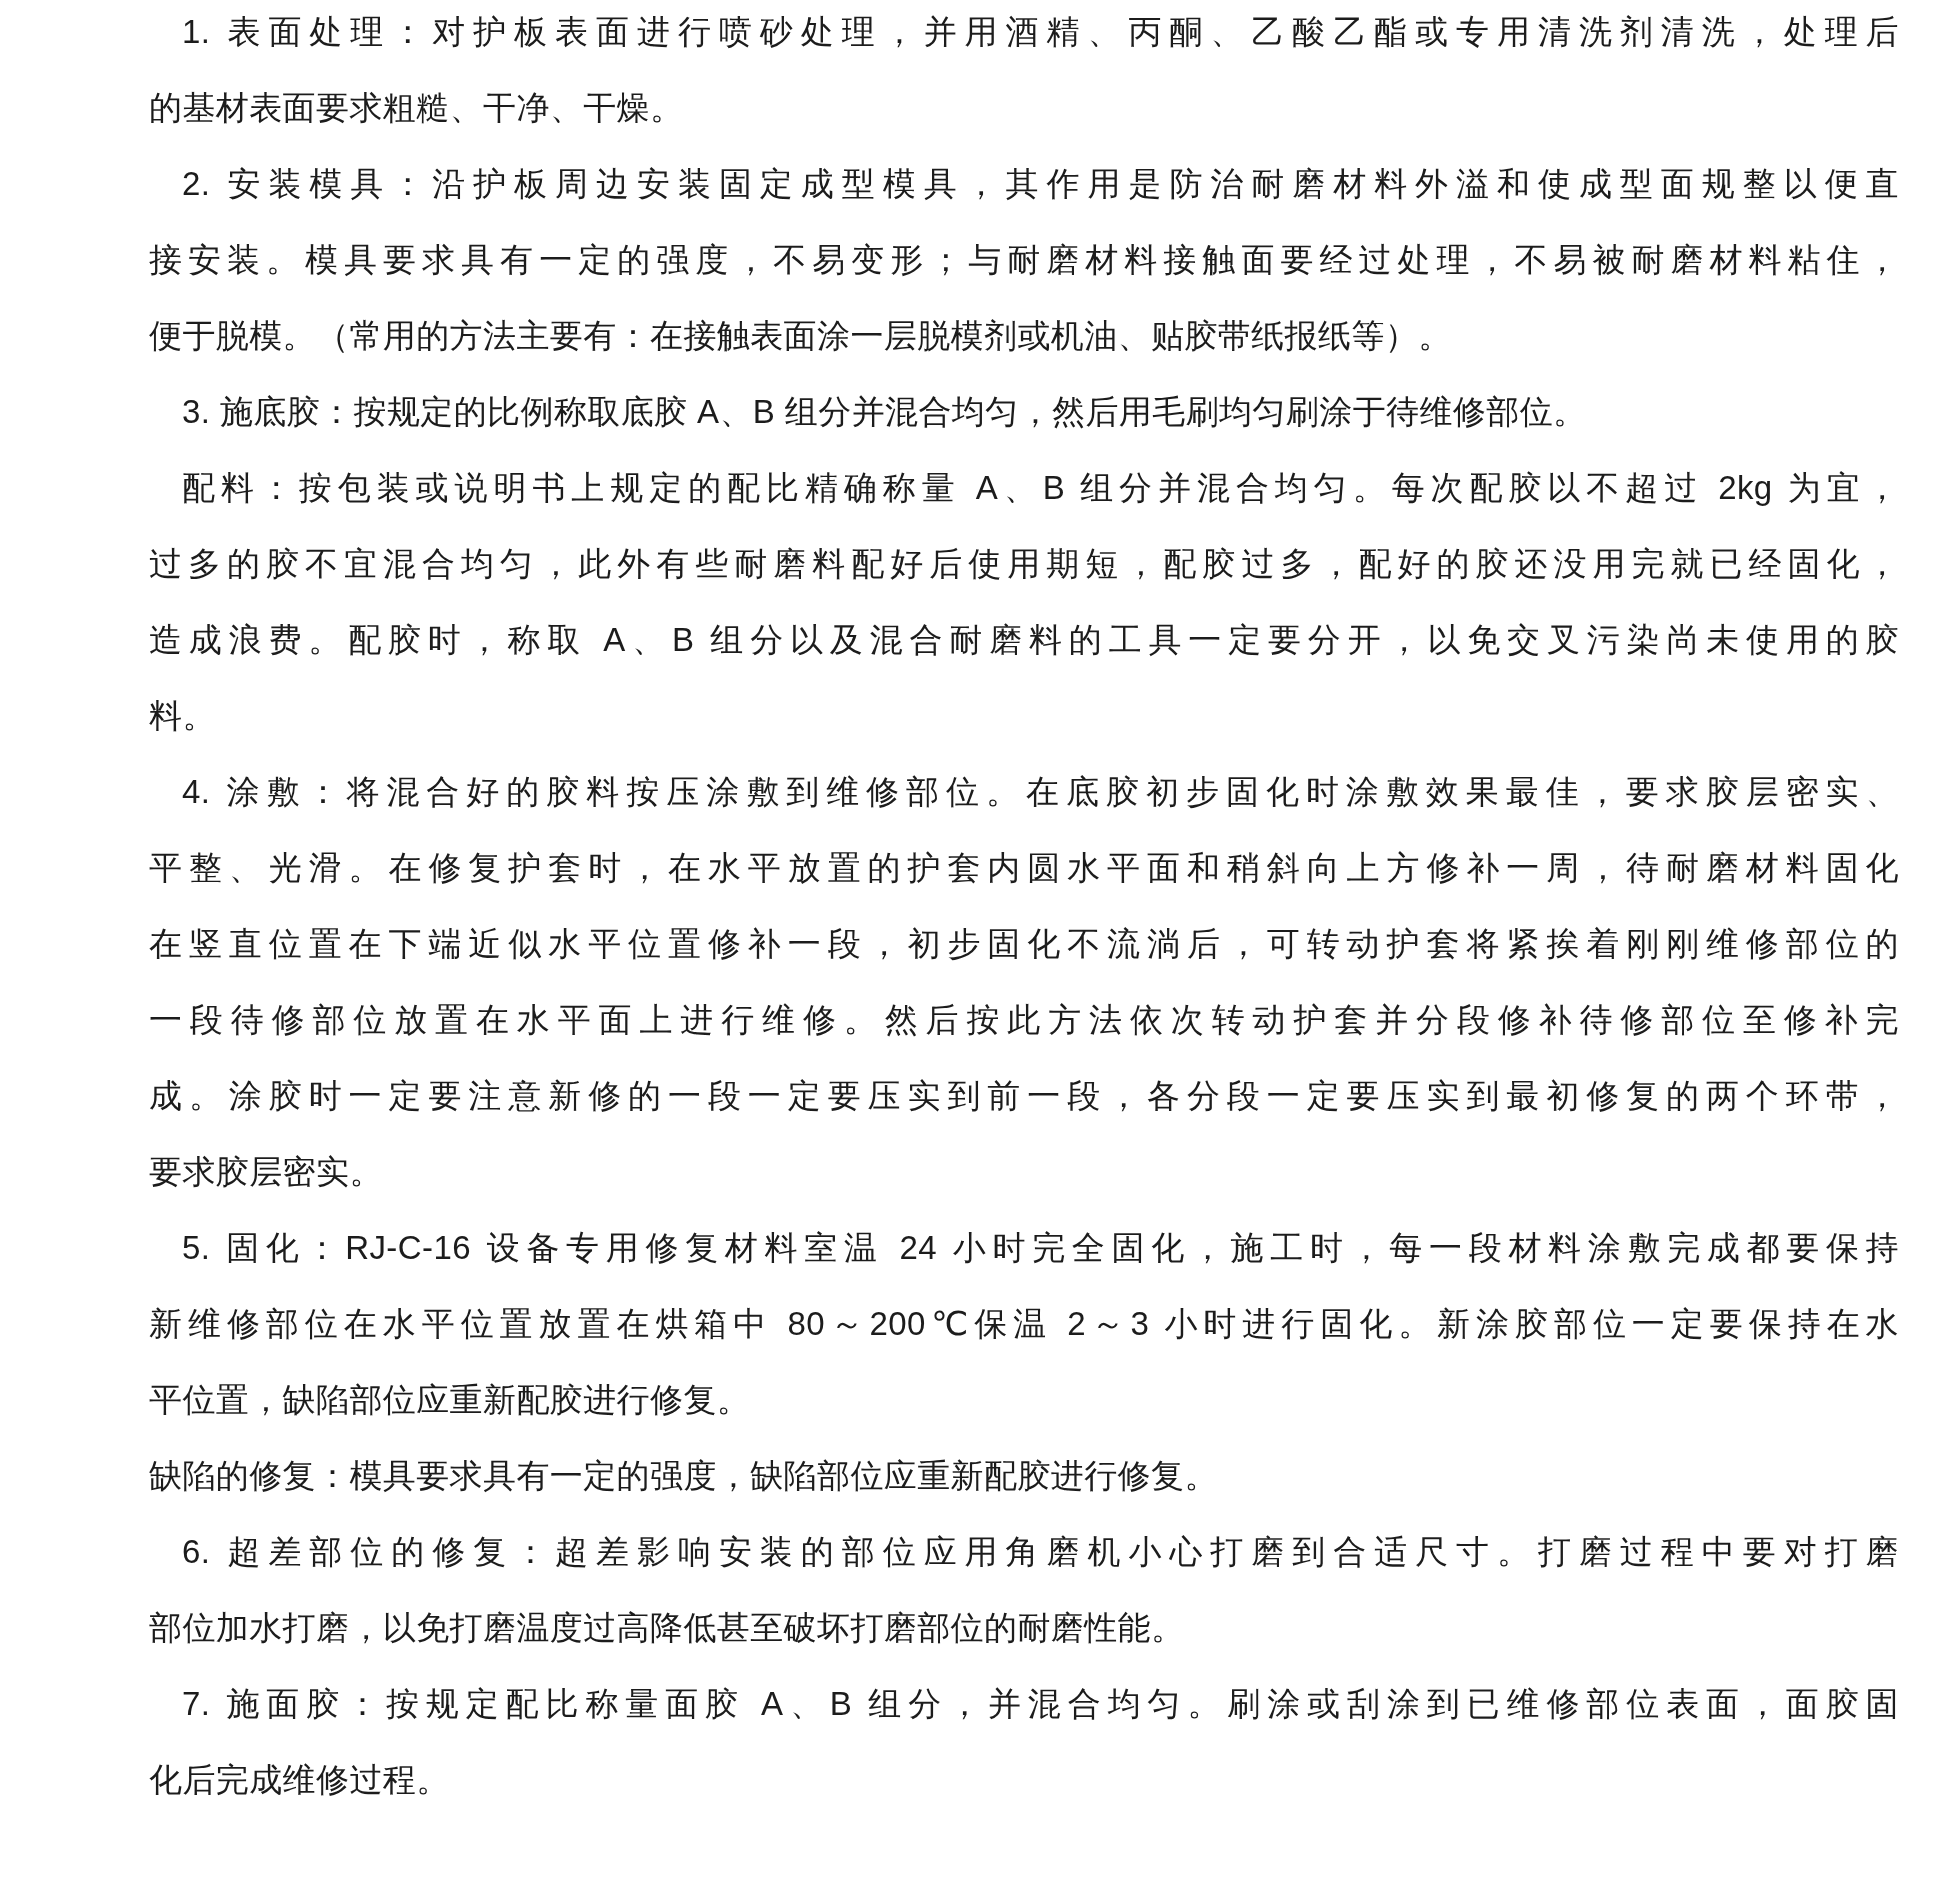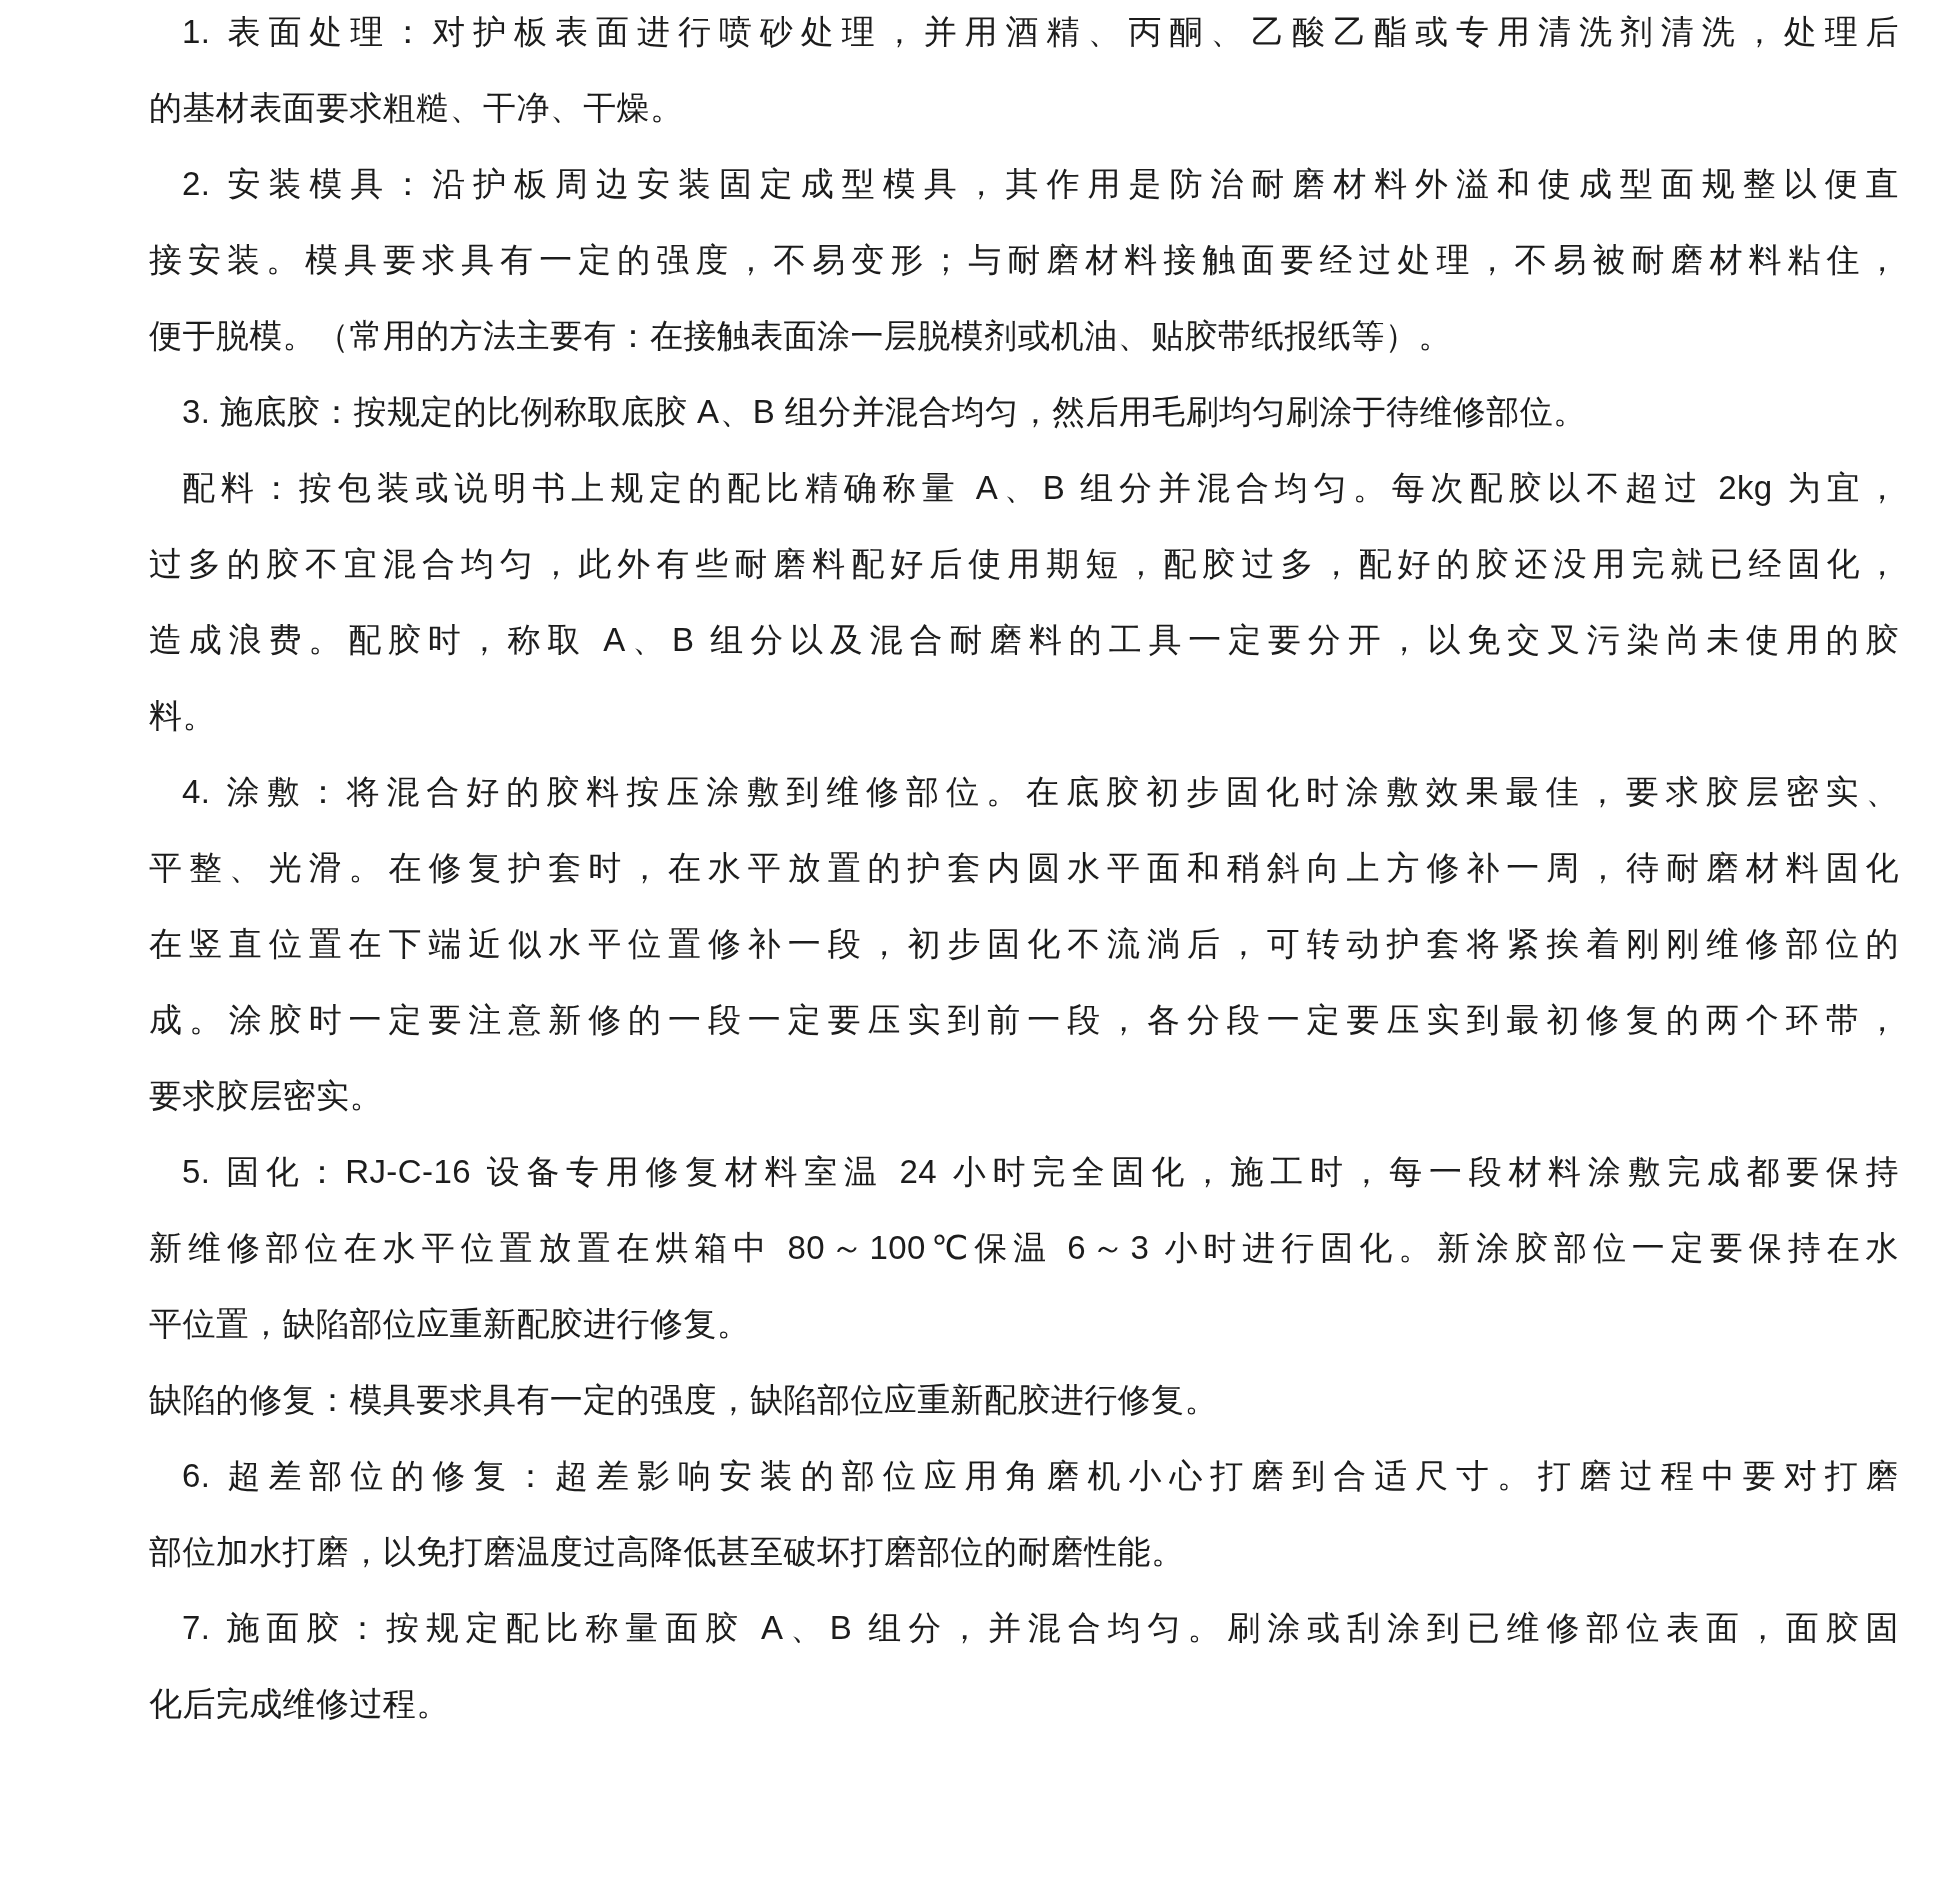--- a/index.html
+++ b/index.html
@@ -65,26 +65,27 @@
     <div class="paragraph">
       <div class="line full indent">配料：按包装或说明书上规定的配比精确称量 A、B 组分并混合均匀。每次配胶以不超过 2kg 为宜，</div>
       <div class="line full">过多的胶不宜混合均匀，此外有些耐磨料配好后使用期短，配胶过多，配好的胶还没用完就已经固化，</div>
       <div class="line full">造成浪费。配胶时，称取 A、B 组分以及混合耐磨料的工具一定要分开，以免交叉污染尚未使用的胶</div>
       <div class="line">料。</div>
     </div>
     <div class="paragraph">
       <div class="line full indent">4. 涂敷：将混合好的胶料按压涂敷到维修部位。在底胶初步固化时涂敷效果最佳，要求胶层密实、</div>
       <div class="line full">平整、光滑。在修复护套时，在水平放置的护套内圆水平面和稍斜向上方修补一周，待耐磨材料固化</div>
       <div class="line full">在竖直位置在下端近似水平位置修补一段，初步固化不流淌后，可转动护套将紧挨着刚刚维修部位的</div>
+      <div class="line full">一段待修部位放置在水平面上进行维修。然后按此方法依次转动护套并分段修补待修部位至修补完</div>
       <div class="line full">成。涂胶时一定要注意新修的一段一定要压实到前一段，各分段一定要压实到最初修复的两个环带，</div>
       <div class="line">要求胶层密实。</div>
     </div>
     <div class="paragraph">
       <div class="line full indent">5. 固化：RJ-C-16 设备专用修复材料室温 24 小时完全固化，施工时，每一段材料涂敷完成都要保持</div>
-      <div class="line full">新维修部位在水平位置放置在烘箱中 80～100℃保温 6～3 小时进行固化。新涂胶部位一定要保持在水</div>
+      <div class="line full">新维修部位在水平位置放置在烘箱中 80～200℃保温 2～3 小时进行固化。新涂胶部位一定要保持在水</div>
       <div class="line">平位置，缺陷部位应重新配胶进行修复。</div>
     </div>
     <div class="paragraph">
       <div class="line">缺陷的修复：模具要求具有一定的强度，缺陷部位应重新配胶进行修复。</div>
     </div>
     <div class="paragraph">
       <div class="line full indent">6. 超差部位的修复：超差影响安装的部位应用角磨机小心打磨到合适尺寸。打磨过程中要对打磨</div>
       <div class="line">部位加水打磨，以免打磨温度过高降低甚至破坏打磨部位的耐磨性能。</div>
     </div>
     <div class="paragraph">

